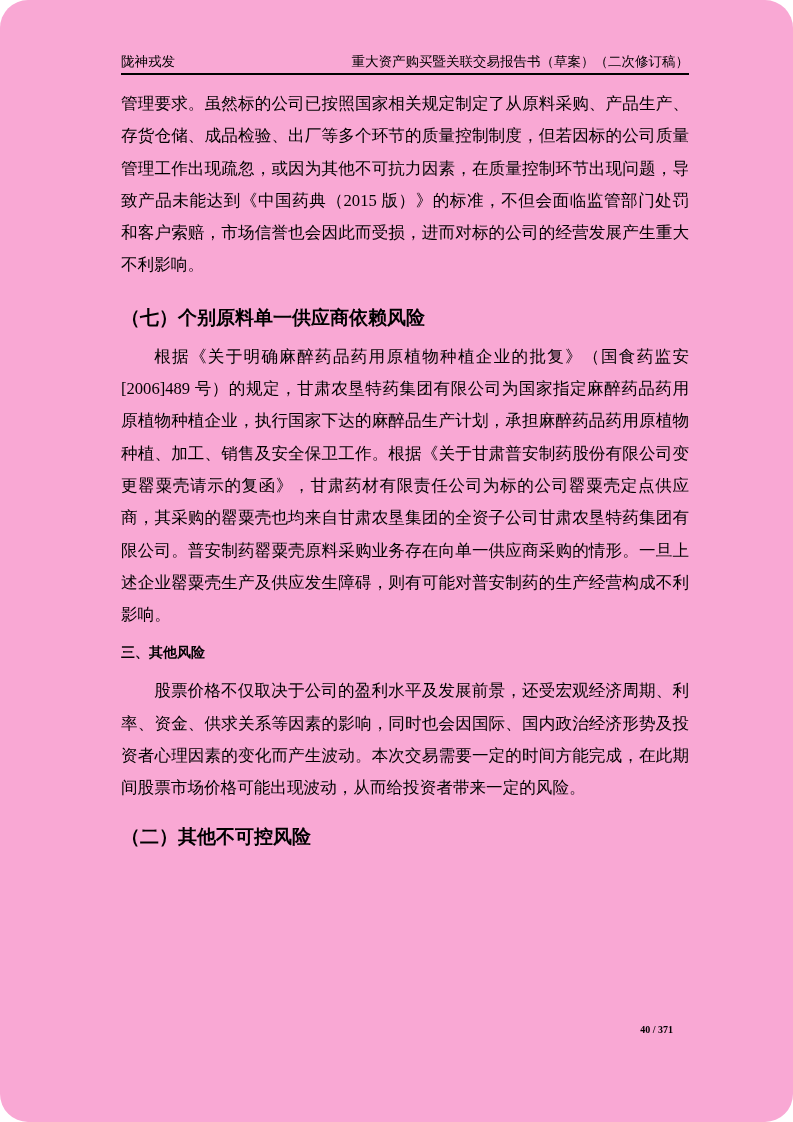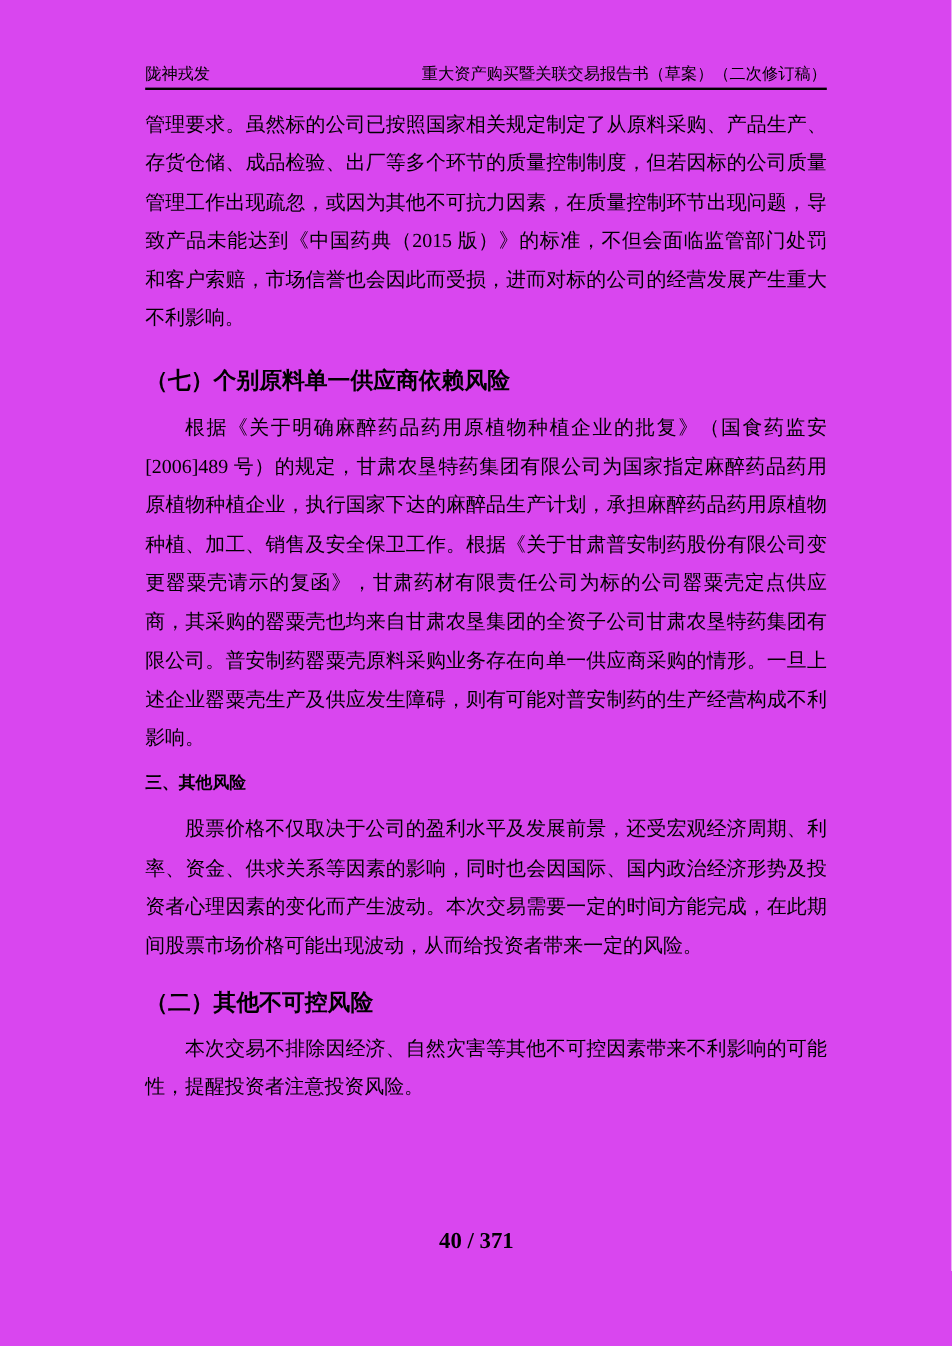--- a/index.html
+++ b/index.html
@@ -4,24 +4,25 @@
 <style>
   html, body {
     margin: 0;
     padding: 0;
     background: #ffffff;
   }
   .page {
     position: relative;
     width: 793px;
     height: 1122px;
-    background: #d946ef;
+    background: #f9a8d4;
     overflow: hidden;
     font-family: "Liberation Serif", "DejaVu Serif", serif;
     color: #000000;
+    border-radius: 28px;
   }
   
   .header {
     position: absolute;
     left: 121px;
     top: 54px;
     width: 568px;
     display: flex;
     justify-content: space-between;
     align-items: flex-end;
@@ -69,22 +70,22 @@
   .p2 { margin-top: 10px !important; }
   .p3 { margin-top: 8px !important; }
   .h-two { margin-top: 18px; }
   .p4 { margin-top: 8px !important; }
   
   .footer {
     position: absolute;
     top: 1024px;
     left: 121px;
     width: 552px;
-    text-align: center;
-    font-size: 19px;
+    text-align: right;
+    font-size: 10px;
     font-weight: bold;
     font-family: "Liberation Serif", "DejaVu Serif", serif;
   }
 </style>
 </head>
 <body>
 
 <div class="page">
 
   <div class="header">
@@ -100,21 +101,20 @@
 
     <p class="para-indent p2">根据《关于明确麻醉药品药用原植物种植企业的批复》（国食药监安[2006]489 号）的规定，甘肃农垦特药集团有限公司为国家指定麻醉药品药用原植物种植企业，执行国家下达的麻醉品生产计划，承担麻醉药品药用原植物种植、加工、销售及安全保卫工作。根据《关于甘肃普安制药股份有限公司变更罂粟壳请示的复函》，甘肃药材有限责任公司为标的公司罂粟壳定点供应商，其采购的罂粟壳也均来自甘肃农垦集团的全资子公司甘肃农垦特药集团有限公司。普安制药罂粟壳原料采购业务存在向单一供应商采购的情形。一旦上述企业罂粟壳生产及供应发生障碍，则有可能对普安制药的生产经营构成不利影响。</p>
 
     <h2 class="h-main">三、其他风险</h2>
 
 
     <p class="para-indent p3">股票价格不仅取决于公司的盈利水平及发展前景，还受宏观经济周期、利率、资金、供求关系等因素的影响，同时也会因国际、国内政治经济形势及投资者心理因素的变化而产生波动。本次交易需要一定的时间方能完成，在此期间股票市场价格可能出现波动，从而给投资者带来一定的风险。</p>
 
     <h3 class="h-sub h-two">（二）其他不可控风险</h3>
 
-    <p class="para-indent p4">本次交易不排除因经济、自然灾害等其他不可控因素带来不利影响的可能性，提醒投资者注意投资风险。</p>
 
   </div>
 
   <div class="footer">
     <span>40 / 371</span>
   </div>
 
 </div>
 
 </body></html>

